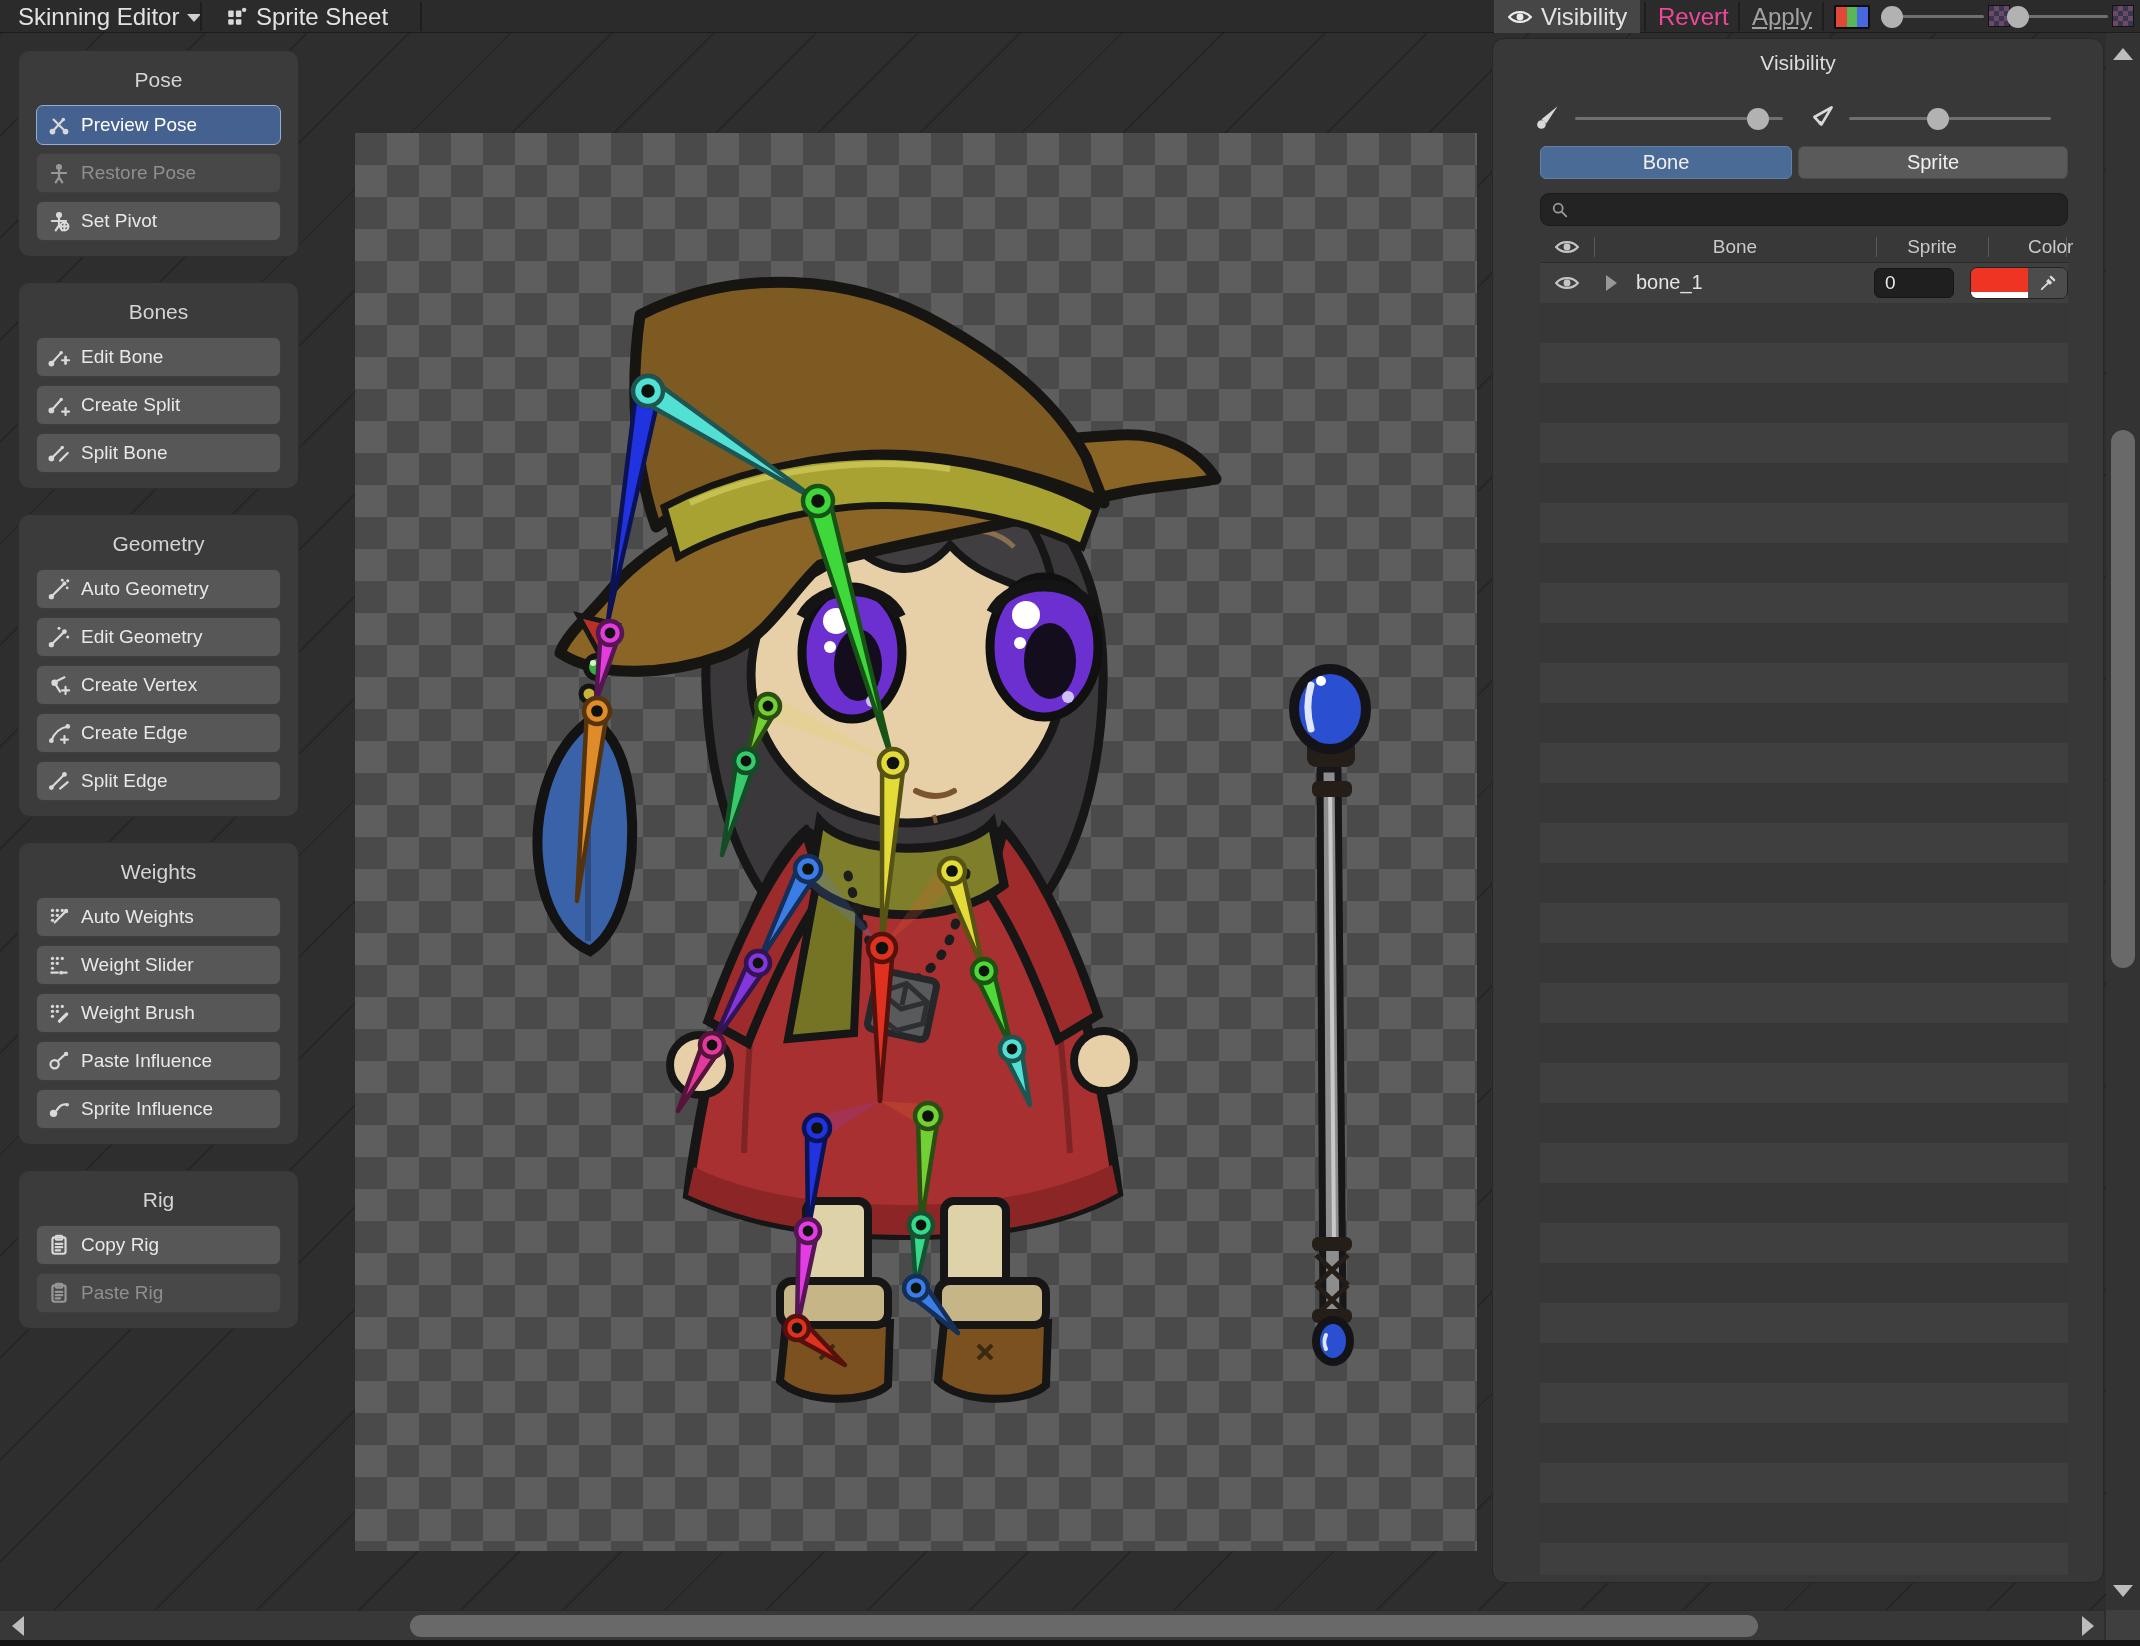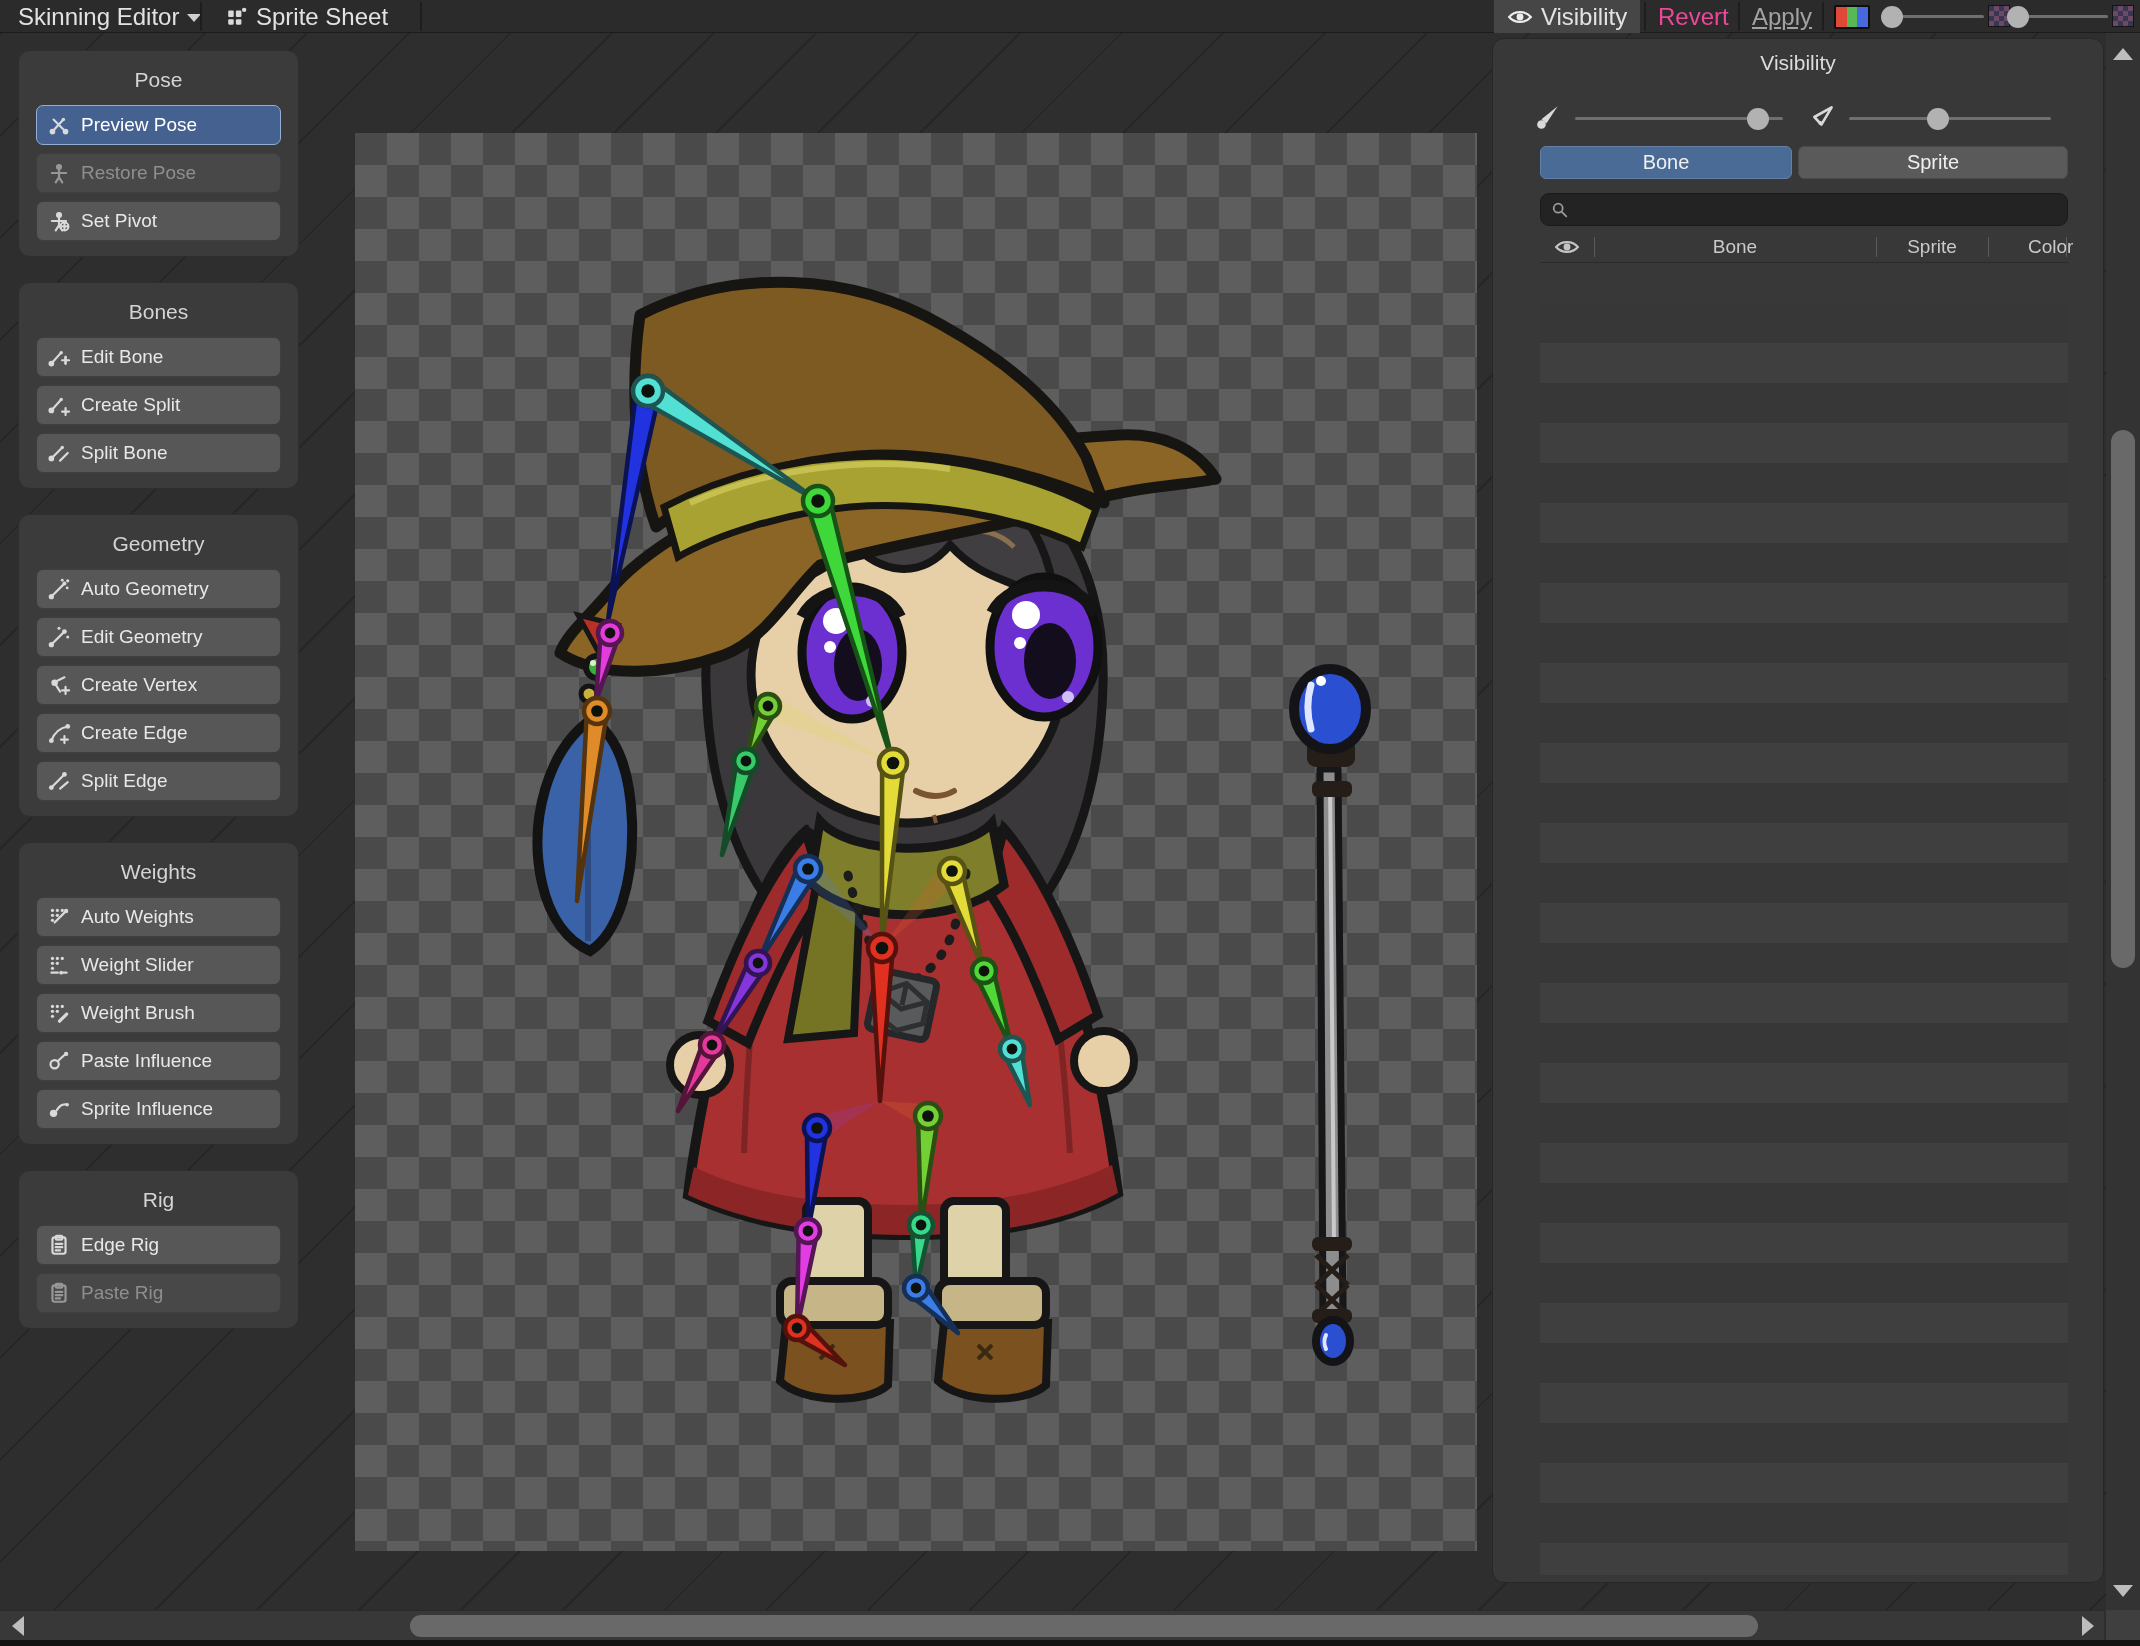--- a/index.html
+++ b/index.html
@@ -526,21 +526,21 @@
       <div class="tool-card">
         <h3>Rig</h3>
         <button class="tool-btn">
           <svg viewBox="0 0 22 22" width="24" height="24" stroke="#d9d9d9" stroke-width="2" stroke-linecap="round" fill="none">
             <rect x="5" y="4" width="12" height="15" rx="2"></rect>
             <rect x="8" y="2.5" width="6" height="3.5" rx="1"></rect>
             <line x1="8" y1="10" x2="14" y2="10"></line>
             <line x1="8" y1="13" x2="14" y2="13"></line>
             <line x1="8" y1="16" x2="12" y2="16"></line>
           </svg>
-          <span>Edge Rig</span>
+          <span>Copy Rig</span>
         </button>
         <button class="tool-btn disabled">
           <svg viewBox="0 0 22 22" width="24" height="24" stroke="#d9d9d9" stroke-width="2" stroke-linecap="round" fill="none">
             <rect x="5" y="4" width="12" height="15" rx="2"></rect>
             <rect x="8" y="2.5" width="6" height="3.5" rx="1"></rect>
             <line x1="8" y1="10" x2="14" y2="10"></line>
             <line x1="8" y1="13" x2="14" y2="13"></line>
             <line x1="8" y1="16" x2="12" y2="16"></line>
           </svg>
           <span>Paste Rig</span>
@@ -592,20 +592,39 @@
       </svg>
       <div class="hdr-sep" style="left:54px;"></div>
       <span style="position:absolute; left:54px; width:282px; text-align:center; top:5px;">Bone</span>
       <div class="hdr-sep" style="left:336px;"></div>
       <span style="position:absolute; left:336px; width:112px; text-align:center; top:5px;">Sprite</span>
       <div class="hdr-sep" style="left:448px;"></div>
       <span style="position:absolute; left:448px; width:78px; text-align:center; top:5px;padding-left:40px;">Color</span>
       <div class="hdr-sep" style="left:526px;"></div>
     </div>
 
+    <div id="bone-row">
+      <svg viewBox="0 0 24 16" width="26" height="18" style="position:absolute; left:14px; top:11px;">
+        <path d="M2 8 C7 2 17 2 22 8 C17 14 7 14 2 8 Z" fill="none" stroke="#c4c4c4" stroke-width="2"></path>
+        <circle cx="12" cy="8" r="3.2" fill="#c4c4c4"></circle>
+      </svg>
+      <div class="row-caret" style="position:absolute; left:66px; top:12px;"></div>
+      <span style="position:absolute; left:96px; top:8px;">bone_1</span>
+      <input id="depth-input" value="0" style="">
+      <div id="color-widget">
+        <div id="bone-color-swatch" style="background: rgb(238, 52, 34);"></div>
+        <div id="eyedropper-btn">
+          <svg viewBox="0 0 20 20" width="19" height="19">
+            <line x1="4" y1="16" x2="11" y2="9" stroke="#d9d9d9" stroke-width="2" stroke-linecap="round"></line>
+            <path d="M11 5 L15 9 L12.5 11.5 L8.5 7.5 Z" fill="#d9d9d9"></path>
+            <line x1="13.5" y1="3" x2="17" y2="6.5" stroke="#d9d9d9" stroke-width="2.4" stroke-linecap="round"></line>
+          </svg>
+        </div>
+      </div>
+    </div>
 
     <div id="vis-stripes"></div>
   </div>
 
   <div id="vscroll">
     <div class="tri-up" style="position:absolute; left:7px; top:15px;"></div>
     <div id="vthumb"></div>
     <div class="tri-down" style="position:absolute; left:7px; top:1552px;"></div>
   </div>
   <div id="hscroll">

